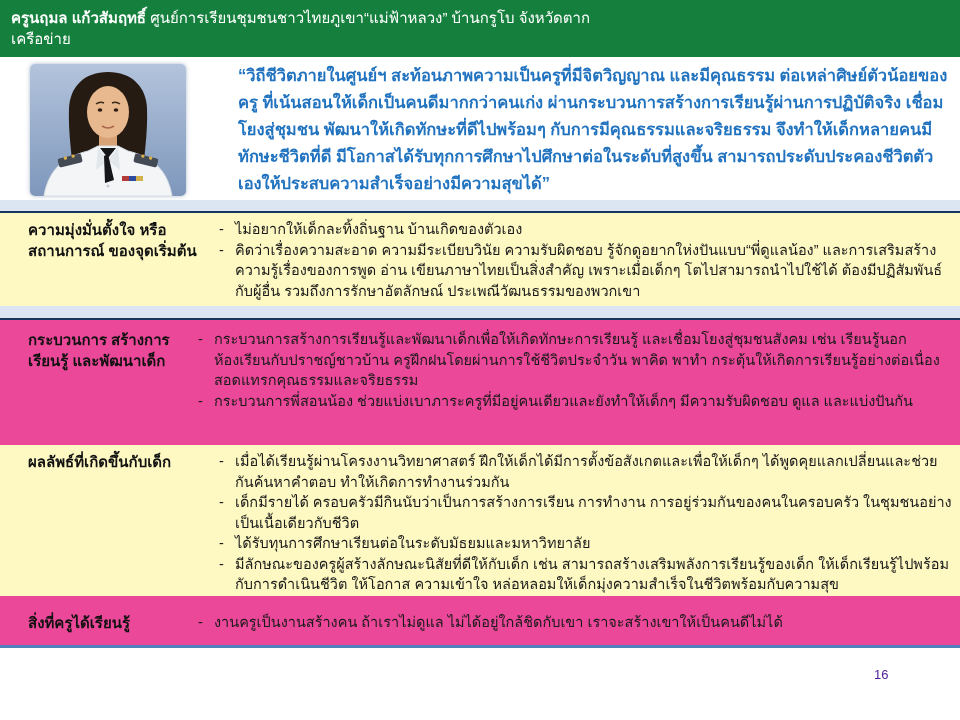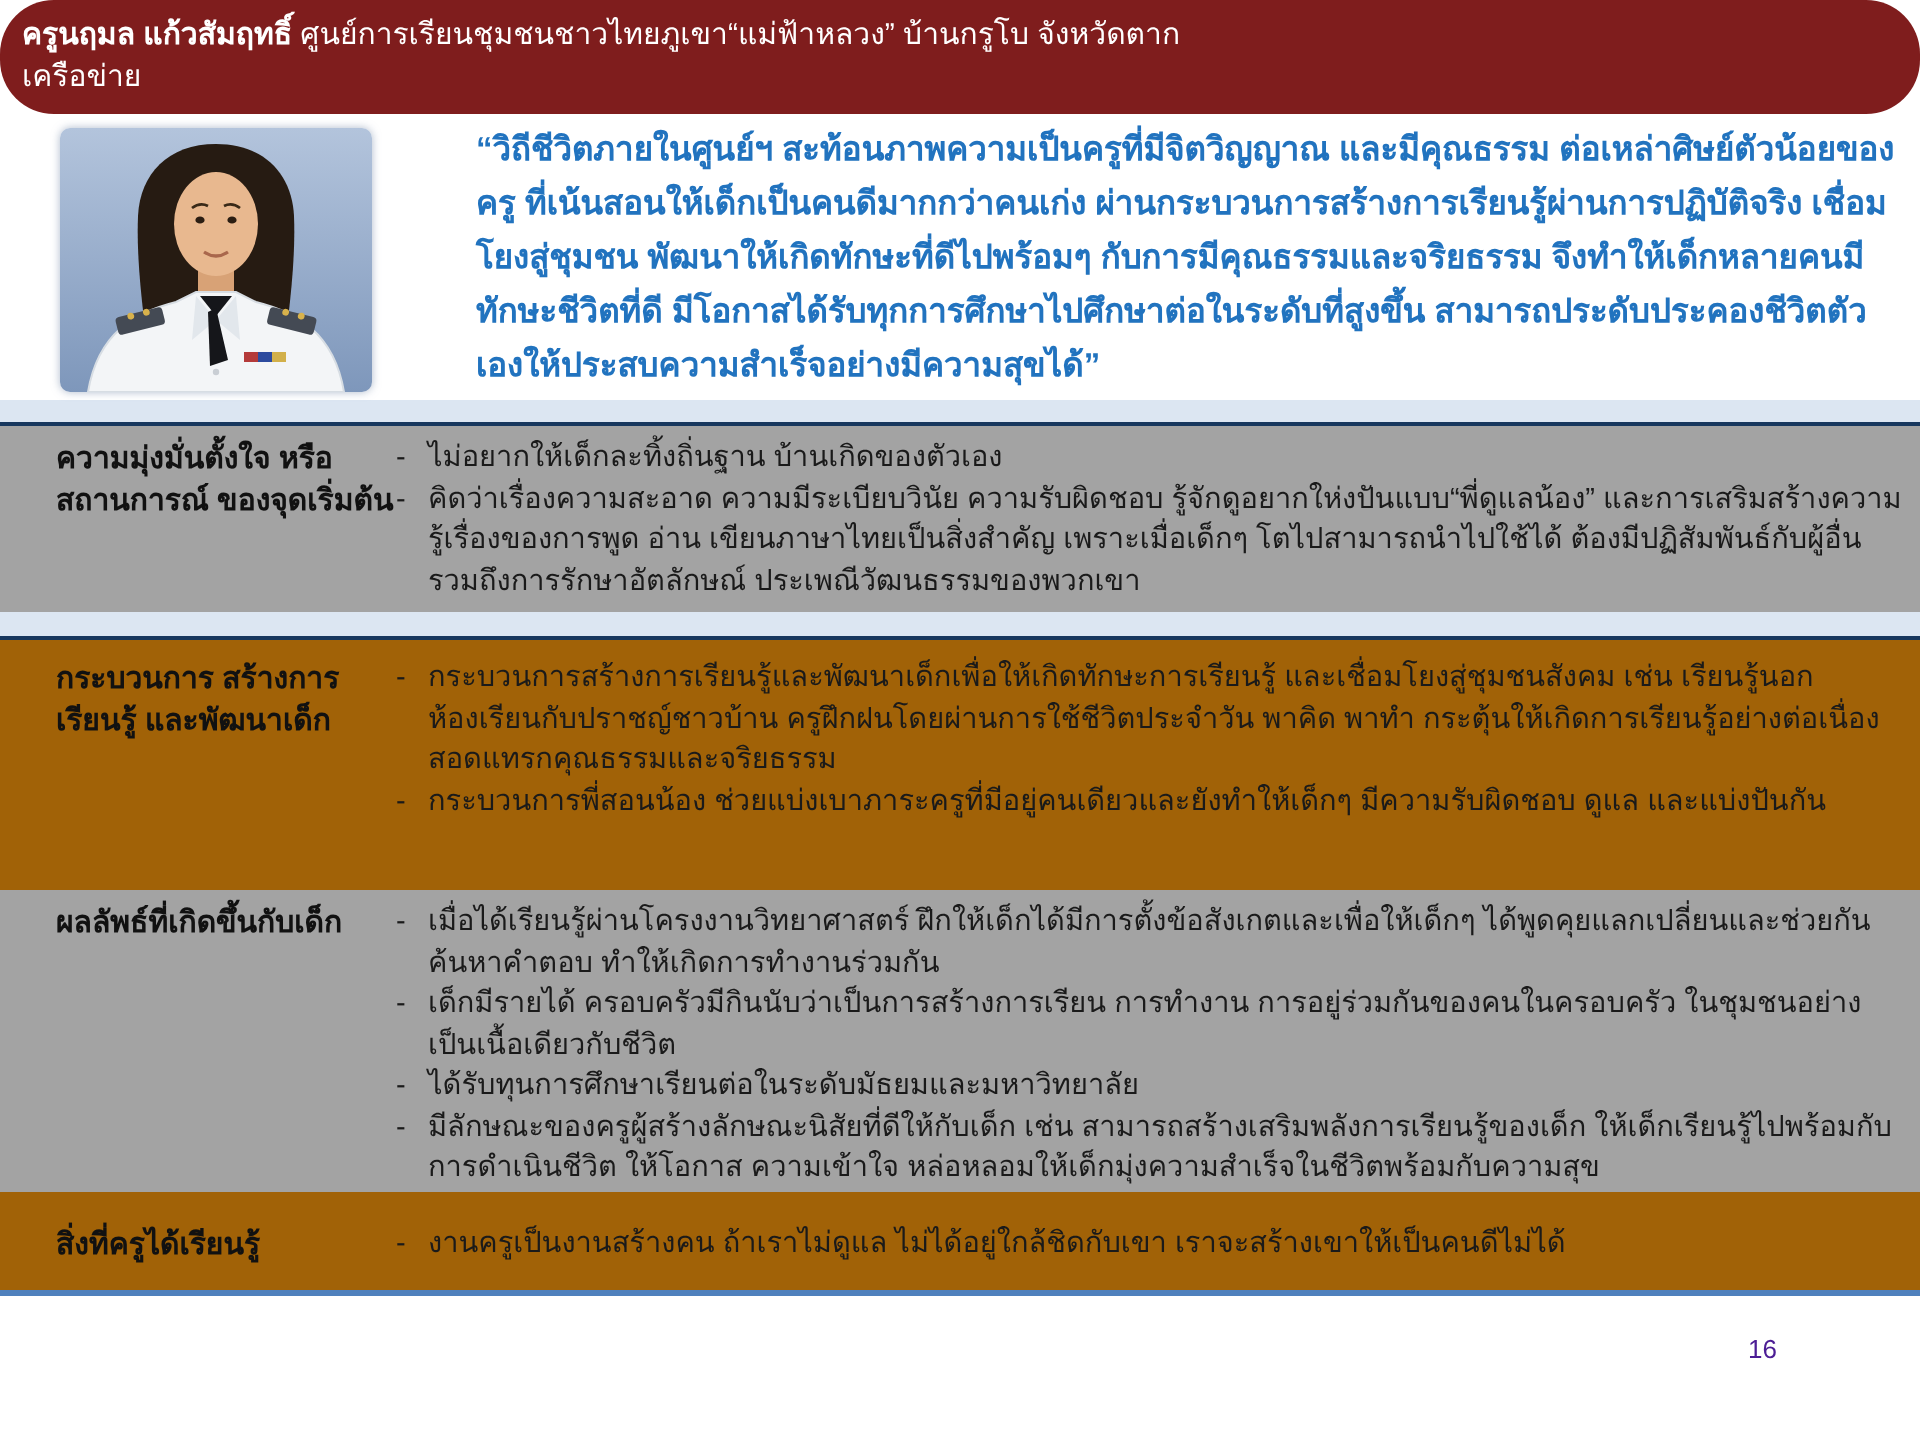--- a/index.html
+++ b/index.html
@@ -11,27 +11,26 @@
   .slide {
     position: relative;
     width: 960px;
     height: 720px;
     background: #ffffff;
     overflow: hidden;
     margin: 0 auto;
   }
   
   .topbar {
-    background: #7f1d1d;
+    background: #15803d;
     color: #ffffff;
     min-height: 57px;
     padding: 7px 14px 8px 11px;
     font-size: 15px;
     line-height: 1.4;
-    border-radius: 27px;
   }
   .topbar .name { font-weight: bold; }
   
   .intro {
     display: flex;
     height: 140px;
     padding: 5px 4px 0 30px;
   }
   .photo {
     flex: none;
@@ -54,22 +53,22 @@
   }
   
   .band  { height: 11px; background: #dce6f2; margin-top: 3px; }
   .band2 { height: 12px; background: #dce6f2; }
   .navline { height: 2px; background: #17375e; }
   .trow {
     display: flex;
     padding: 6px 8px 0 28px;
     color: #1a1a1a;
   }
-  .row-white { background: #a3a3a3; }
-  .row-blue  { background: #a16207; }
+  .row-white { background: #fef9c3; gap: 21px; }
+  .row-blue  { background: #ec4899; }
   .r1 { min-height: 93px; }
   .r2 { min-height: 125px; padding-top: 9px; }
   .r3 { min-height: 151px; justify-content: flex-end; }
   .r4 { min-height: 52px; border-bottom: 3px solid #4f81bd; padding-top: 16px; }
   .rtitle {
     flex: none;
     width: 170px;
     font-weight: bold;
     font-size: 15px;
     line-height: 21px;

